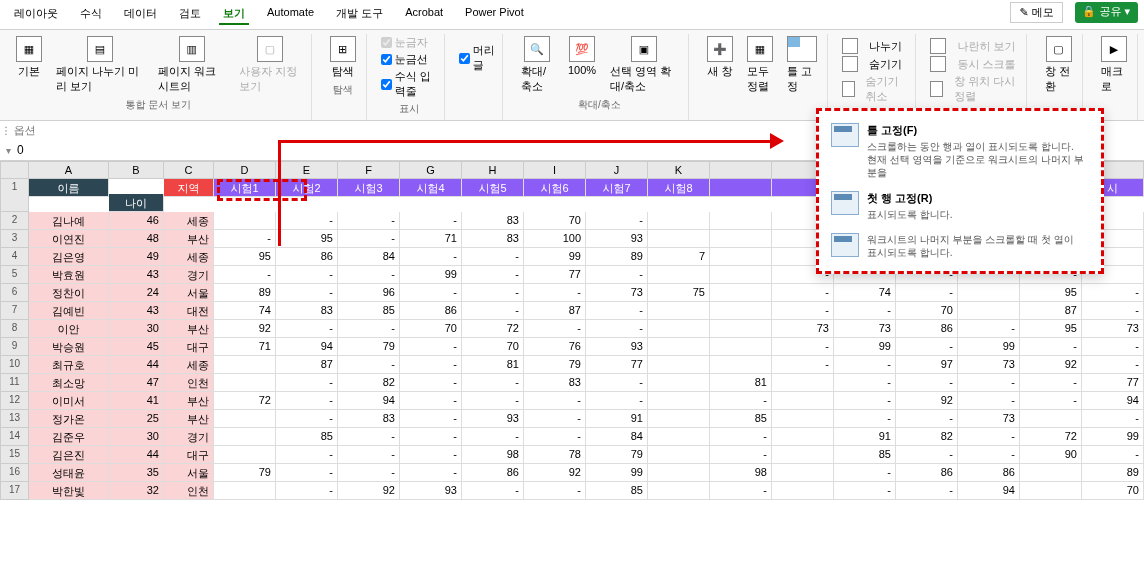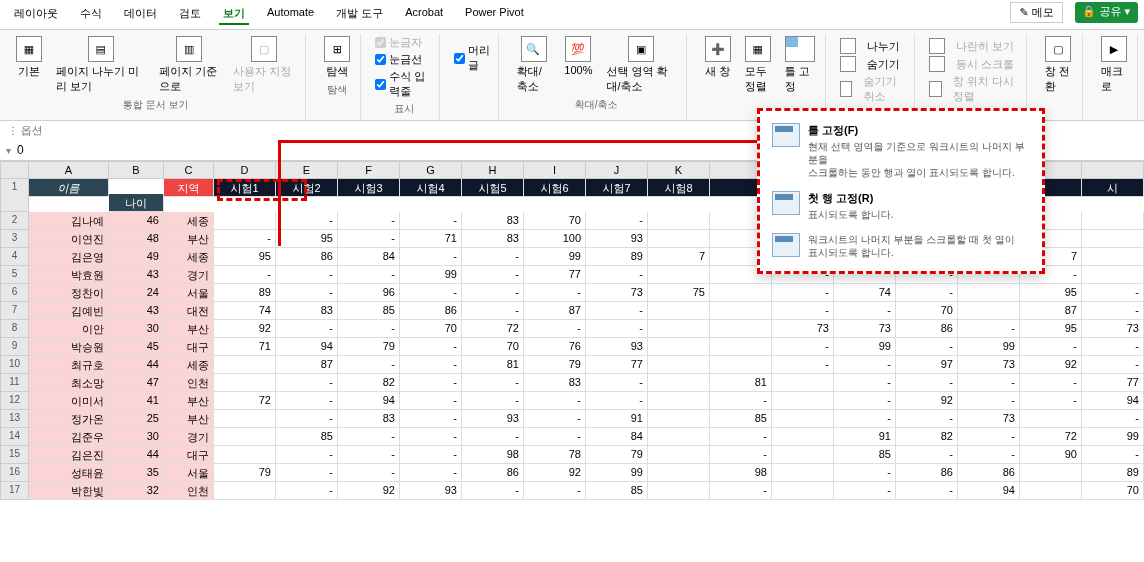--- a/index.html
+++ b/index.html
@@ -24,23 +24,23 @@
 .formula .dd{font-size:10px;color:#888;margin-right:6px}
 .formula .val{font-size:12px}
 .sheet{position:relative}
 .colhead,.rowcells{display:flex}
 .ch{background:#e8e8e8;border:1px solid #ccc;border-left:none;text-align:center;font-size:11px;padding:2px 0;flex:0 0 auto}
 .corner{width:30px;background:#e8e8e8;border:1px solid #ccc}
 .ch-A{width:80px}.ch-B{width:55px}.ch-C{width:50px}.ch-D{width:62px}.ch-std{width:62px}
 .row{display:flex}
 .rh{width:30px;background:#e8e8e8;border:1px solid #ccc;border-top:none;text-align:center;font-size:10px;padding:2px 0;color:#555}
 .cell{border:1px solid #ddd;border-left:none;border-top:none;padding:2px 4px;font-size:11px;text-align:right;flex:0 0 auto;height:18px;overflow:hidden}
-.cell.l{text-align:right}
+.cell.l{text-align:center}
 .hl{background:#fbd5d5}
-.hdr{background:#0f172a;color:#fff;text-align:center}
+.hdr{background:#8b5cf6;color:#fff;text-align:center}
 .selbox{position:absolute;border:3px dashed #d00;pointer-events:none}
 .arrow-h{position:absolute;height:3px;background:#d00}
 .arrow-v{position:absolute;width:3px;background:#d00}
 .arrow-head{position:absolute;width:0;height:0;border-top:8px solid transparent;border-bottom:8px solid transparent;border-left:14px solid #d00}
 .popup{position:absolute;background:#fff;border:3px dashed #d00;box-shadow:0 4px 12px rgba(0,0,0,.2);padding:6px 4px;font-size:11px}
 .popup-item{display:flex;gap:8px;padding:6px 8px;align-items:flex-start}
 .popup-item .picon{width:28px;height:24px;background:#e8f0f8;border:1px solid #8aaed0;flex-shrink:0;position:relative}
 .popup-item .picon::before{content:"";position:absolute;left:2px;top:2px;width:18px;height:6px;background:#5b8ab5}
 .popup-item .ptxt b{display:block;font-size:11px;margin-bottom:2px}
 .popup-item .ptxt span{display:block;font-size:10px;color:#555;line-height:1.3}
@@ -74,21 +74,21 @@
       <div class="rbtn">
           <div class="ricon">▦</div>
           <span>기본</span>
         </div>
       <div class="rbtn">
           <div class="ricon">▤</div>
           <span>페이지 나누기 미리 보기</span>
         </div>
       <div class="rbtn">
           <div class="ricon">▥</div>
-          <span>페이지 기준으로</span>
+          <span>페이지 워크시트의</span>
         </div>
       <div class="rbtn disabled">
           <div class="ricon">▢</div>
           <span>사용자 지정 보기</span>
         </div>
     </div>
     <div class="glabel">통합 문서 보기</div>
   </div>
   <div class="rgroup">
     <div class="rbtn">
@@ -191,21 +191,21 @@
         <span>창 전환</span>
       </div>
   </div>
   <div class="rgroup">
     <div class="rbtn">
         <div class="ricon">▶</div>
         <span>매크로</span>
       </div>
   </div>
 </div>
-<div style="font-size:10px;color:#777;padding:2px 8px">⋮ <span>옵션</span></div>
+<div style="font-size:10px;color:#777;padding:2px 1px">⋮ <span>옵션</span></div>
 
 <div class="formula">
   <span class="dd">▾</span>
   <span class="val">0</span>
 </div>
 
 <div class="sheet">
   <div class="colhead">
     <div class="corner"></div>
     <div id="colheads" style="display: flex;">
@@ -225,21 +225,21 @@
         <div class="ch ch-std"></div>
         <div class="ch ch-std"></div>
         <div class="ch ch-std"></div>
         <div class="ch ch-std"></div>
         <div class="ch ch-std"></div>
       </div>
   </div>
   <div id="rows">
       <div class="row">
         <div class="rh">1</div>
-        <div class="cell hdr ch-A hl" style="background: rgb(45, 70, 84); font-style: italic;">이름</div>
+        <div class="cell hdr ch-A hl" style="background: rgb(45, 70, 84);">이름</div>
         <div class="cell hdr ch-B hl" style="background: rgb(45, 70, 84); margin-top: 15px;">나이</div>
         <div class="cell hdr ch-C hl" style="background: #ef4444;">지역</div>
         <div class="cell hdr ch-D">시험1</div>
         <div class="cell hdr ch-std">시험2</div>
         <div class="cell hdr ch-std">시험3</div>
         <div class="cell hdr ch-std">시험4</div>
         <div class="cell hdr ch-std">시험5</div>
         <div class="cell hdr ch-std">시험6</div>
         <div class="cell hdr ch-std">시험7</div>
         <div class="cell hdr ch-std">시험8</div>
@@ -589,27 +589,27 @@
       </div>
     </div>
 
   <div class="selbox" style="left:217px;top:18px;width:90px;height:22px"></div>
 </div>
 
 <div class="arrow-v" style="left:278px;top:142px;height:104px"></div>
 <div class="arrow-h" style="left:278px;top:140px;width:494px"></div>
 <div class="arrow-head" style="left:770px;top:133px"></div>
 
-<div class="popup" style="left:757px;top:108px;width:288px">
+<div class="popup" style="left:816px;top:108px;width:288px">
   <div class="popup-item">
     <div class="picon"></div>
     <div class="ptxt">
         <b>틀 고정(F)</b>
+        <span>스크롤하는 동안 행과 열이 표시되도록 합니다.</span>
         <span>현재 선택 영역을 기준으로 워크시트의 나머지 부분을</span>
-        <span>스크롤하는 동안 행과 열이 표시되도록 합니다.</span>
       </div>
   </div>
   <div class="popup-item">
     <div class="picon"></div>
     <div class="ptxt">
         <b>첫 행 고정(R)</b>
         <span>표시되도록 합니다.</span>
       </div>
   </div>
   <div class="popup-item">

